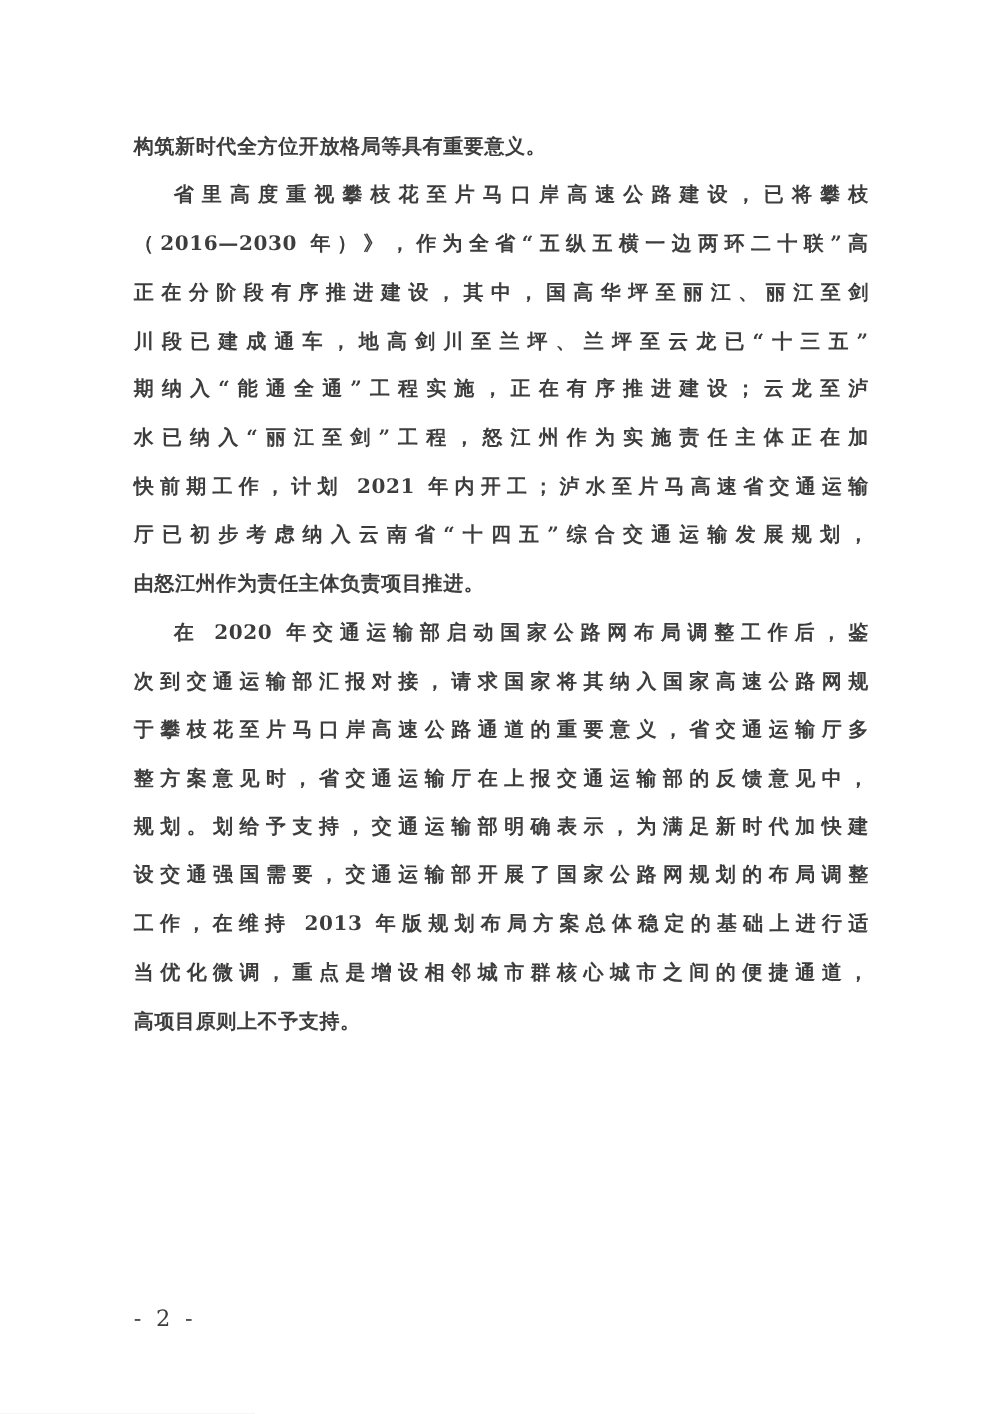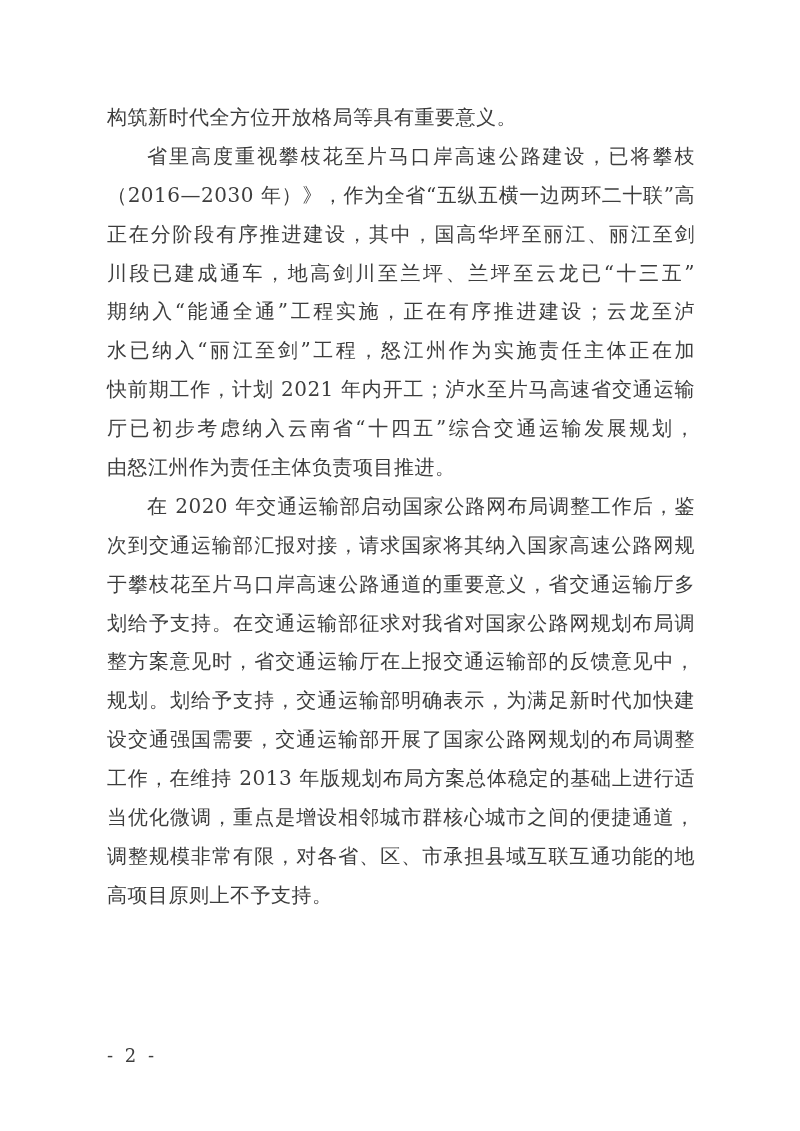--- a/index.html
+++ b/index.html
@@ -16,29 +16,29 @@
     font-family: "DejaVu Serif", "Liberation Serif", serif;
     color: #3d3d3d;
   }
   .text-block {
     position: absolute;
     left: 107px;
     top: 98px;
     width: 588px;
   }
   .text-line {
-    font-size: 20px;
+    font-size: 16px;
     line-height: 38.9px;
     height: 38.9px;
     white-space: nowrap;
     text-align: justify;
     text-align-last: justify;
     text-justify: inter-character;
     letter-spacing: 0.5px;
-    font-weight: 400;
+    font-weight: 700;
   }
   .text-line.last {
     text-align-last: left;
   }
   .text-line.indent {
     text-indent: 2em;
   }
   .page-number {
     position: absolute;
     left: 107px;
@@ -60,23 +60,21 @@
       <div class="text-line">正在分阶段有序推进建设，其中，国高华坪至丽江、丽江至剑</div>
       <div class="text-line">川段已建成通车，地高剑川至兰坪、兰坪至云龙已“十三五”</div>
       <div class="text-line">期纳入“能通全通”工程实施，正在有序推进建设；云龙至泸</div>
       <div class="text-line">水已纳入“丽江至剑”工程，怒江州作为实施责任主体正在加</div>
       <div class="text-line">快前期工作，计划 2021 年内开工；泸水至片马高速省交通运输</div>
       <div class="text-line">厅已初步考虑纳入云南省“十四五”综合交通运输发展规划，</div>
       <div class="text-line last">由怒江州作为责任主体负责项目推进。</div>
       <div class="text-line indent">在 2020 年交通运输部启动国家公路网布局调整工作后，鉴</div>
       <div class="text-line">次到交通运输部汇报对接，请求国家将其纳入国家高速公路网规</div>
       <div class="text-line">于攀枝花至片马口岸高速公路通道的重要意义，省交通运输厅多</div>
-      <div class="text-line">划给予支持。在交通运输部征求对我省对国家公路网规划布局调</div>
       <div class="text-line">整方案意见时，省交通运输厅在上报交通运输部的反馈意见中，</div>
       <div class="text-line">规划。划给予支持，交通运输部明确表示，为满足新时代加快建</div>
       <div class="text-line">设交通强国需要，交通运输部开展了国家公路网规划的布局调整</div>
       <div class="text-line">工作，在维持 2013 年版规划布局方案总体稳定的基础上进行适</div>
       <div class="text-line">当优化微调，重点是增设相邻城市群核心城市之间的便捷通道，</div>
-      <div class="text-line">调整规模非常有限，对各省、区、市承担县域互联互通功能的地</div>
       <div class="text-line last">高项目原则上不予支持。</div>
     </div>
   <div class="page-number">- 2 -</div>
 </div>
 
 </body></html>

